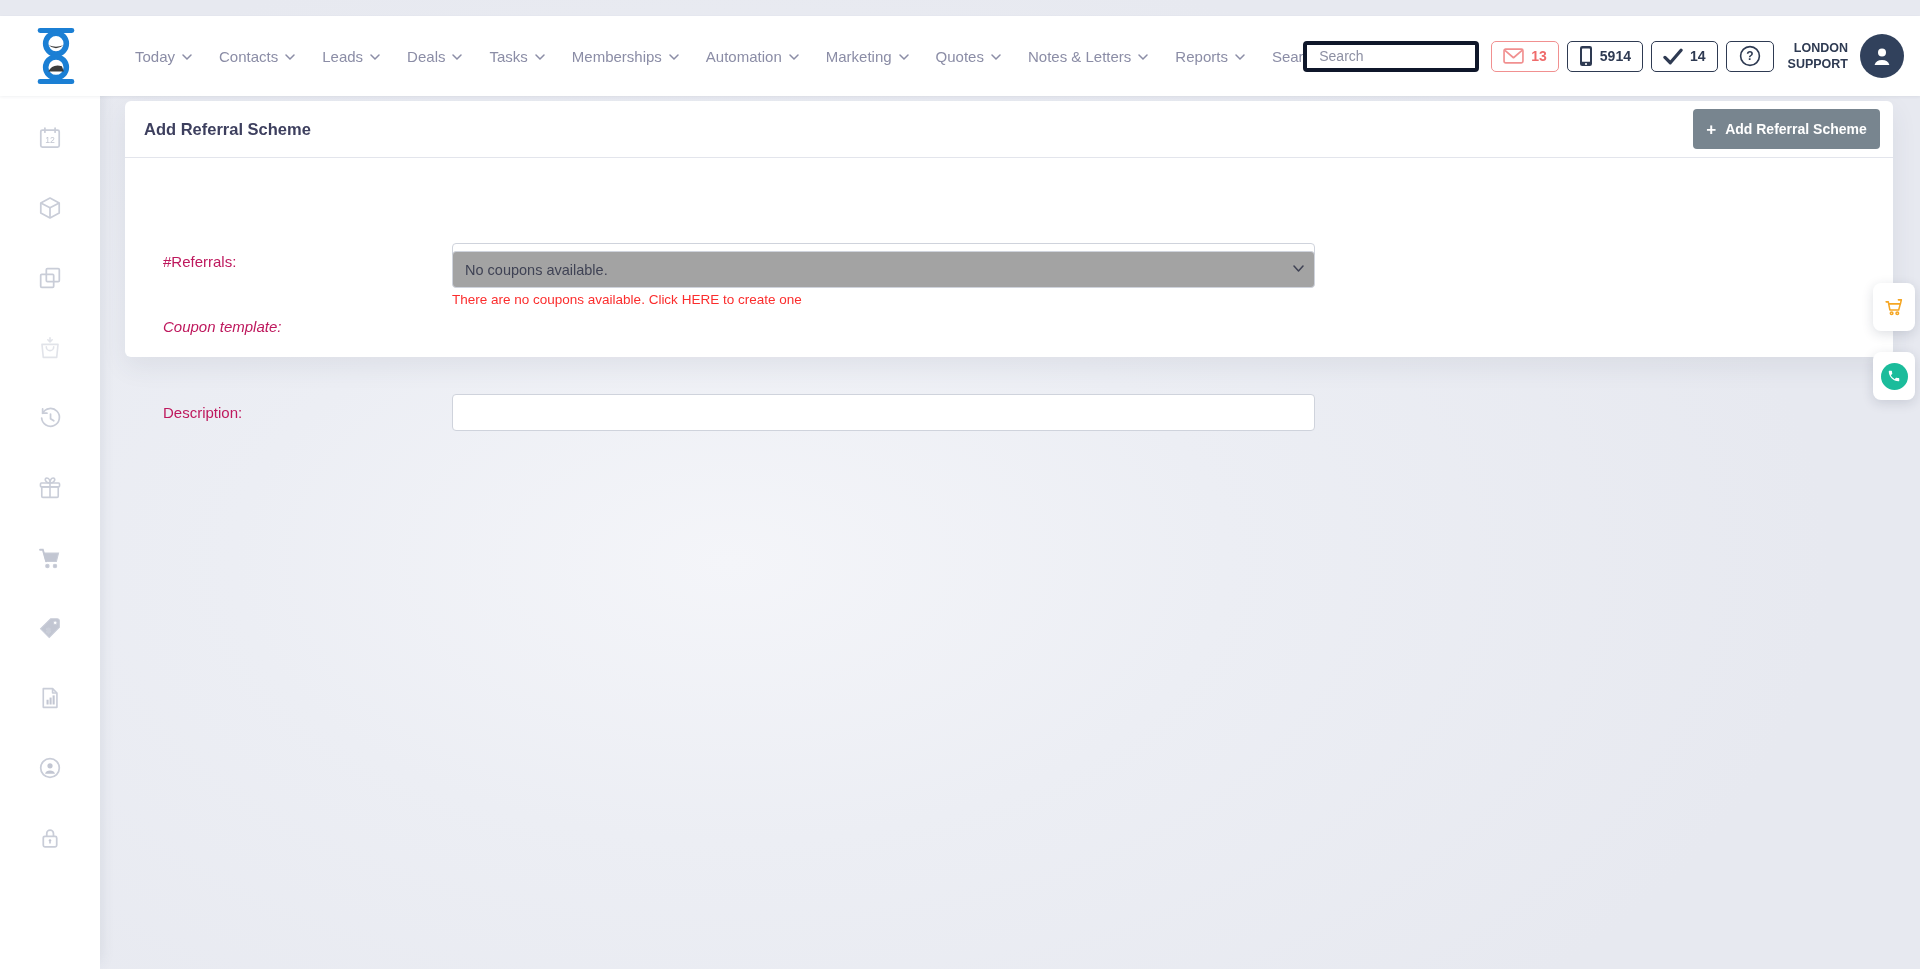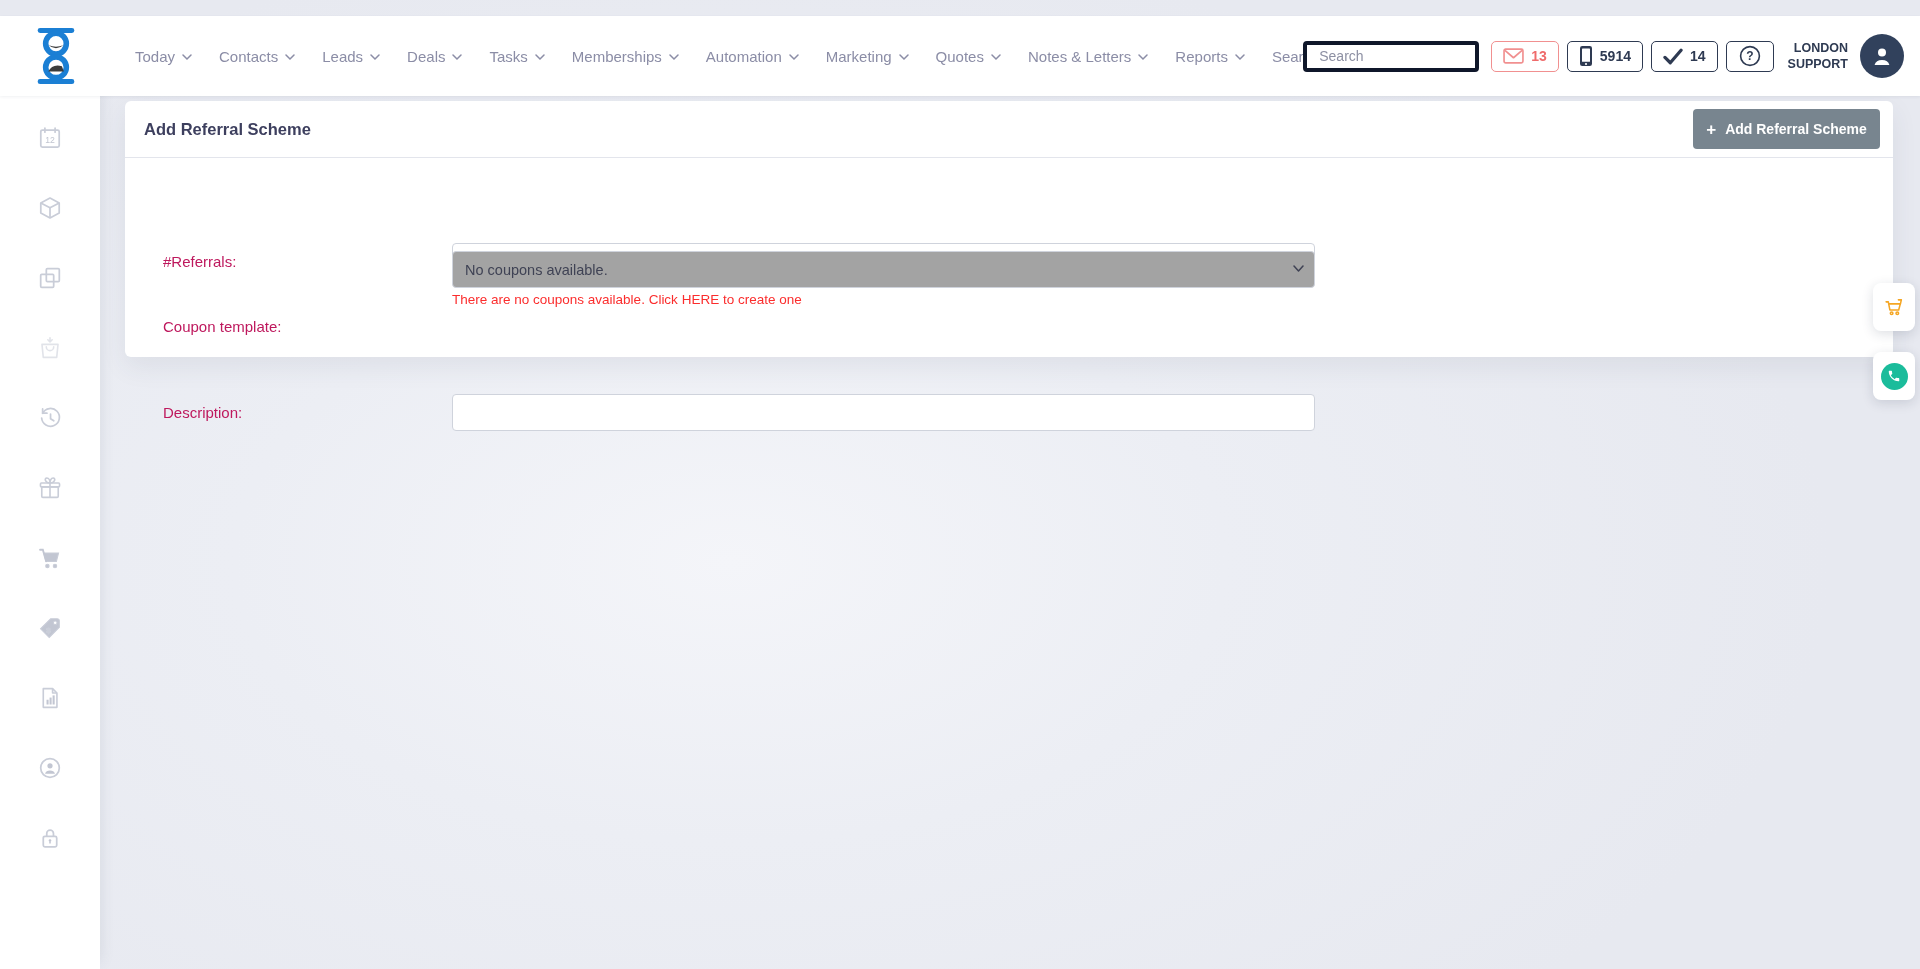--- a/index.html
+++ b/index.html
@@ -299,21 +299,21 @@
       <button class="add-btn">
         <span class="plus">+</span>
         <span>Add Referral Scheme</span>
       </button>
     </div>
     <div class="card-body">
 
       <span class="flabel" style="top:95px;">#Referrals:</span>
       <input class="finput" style="top: 85px;" type="text">
 
-      <span class="flabel" style="top:160px;">Coupon template:</span>
+      <span class="flabel" style="top:160px;font-style:italic;">Coupon template:</span>
       <div class="selwrap">
         <select>
           <option>No coupons available.</option>
         </select>
         <svg class="chev" width="11" height="8" viewBox="0 0 11 8">
             <polyline points="1,1 5.5,6 10,1" fill="none" stroke="#3f4254" stroke-width="1.5" stroke-linecap="round" stroke-linejoin="round"></polyline>
           </svg>
       </div>
       <div class="warning"><span>There are no coupons available. Click </span><span class="link">HERE</span><span> to create one</span></div>
 

